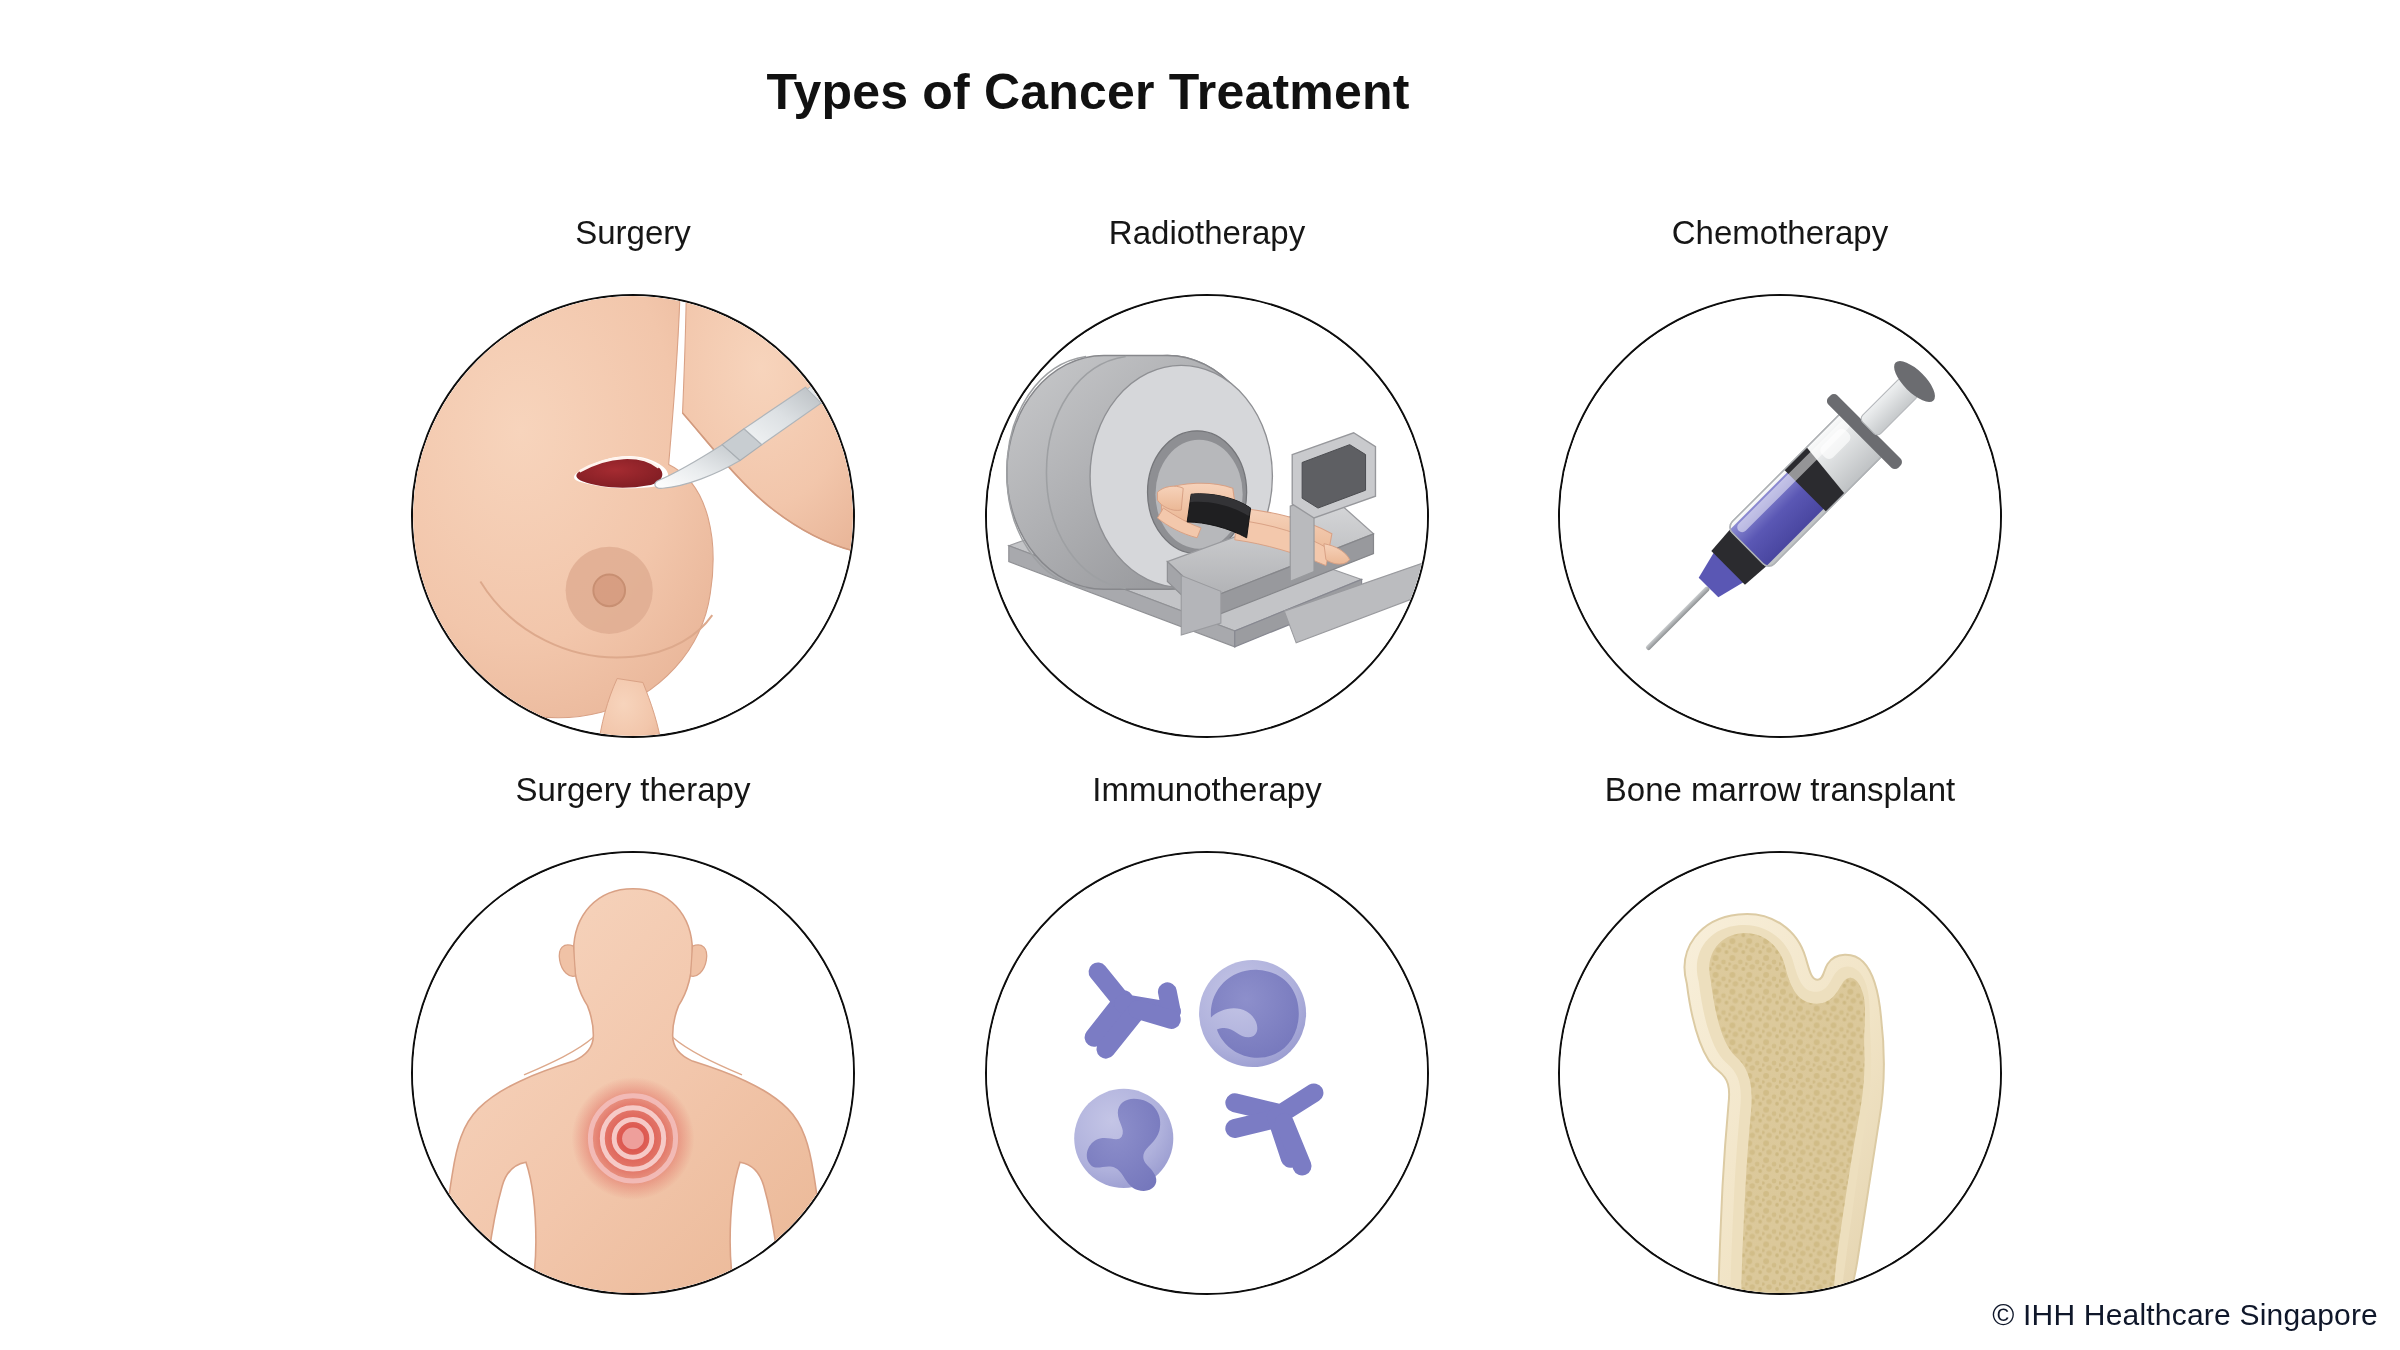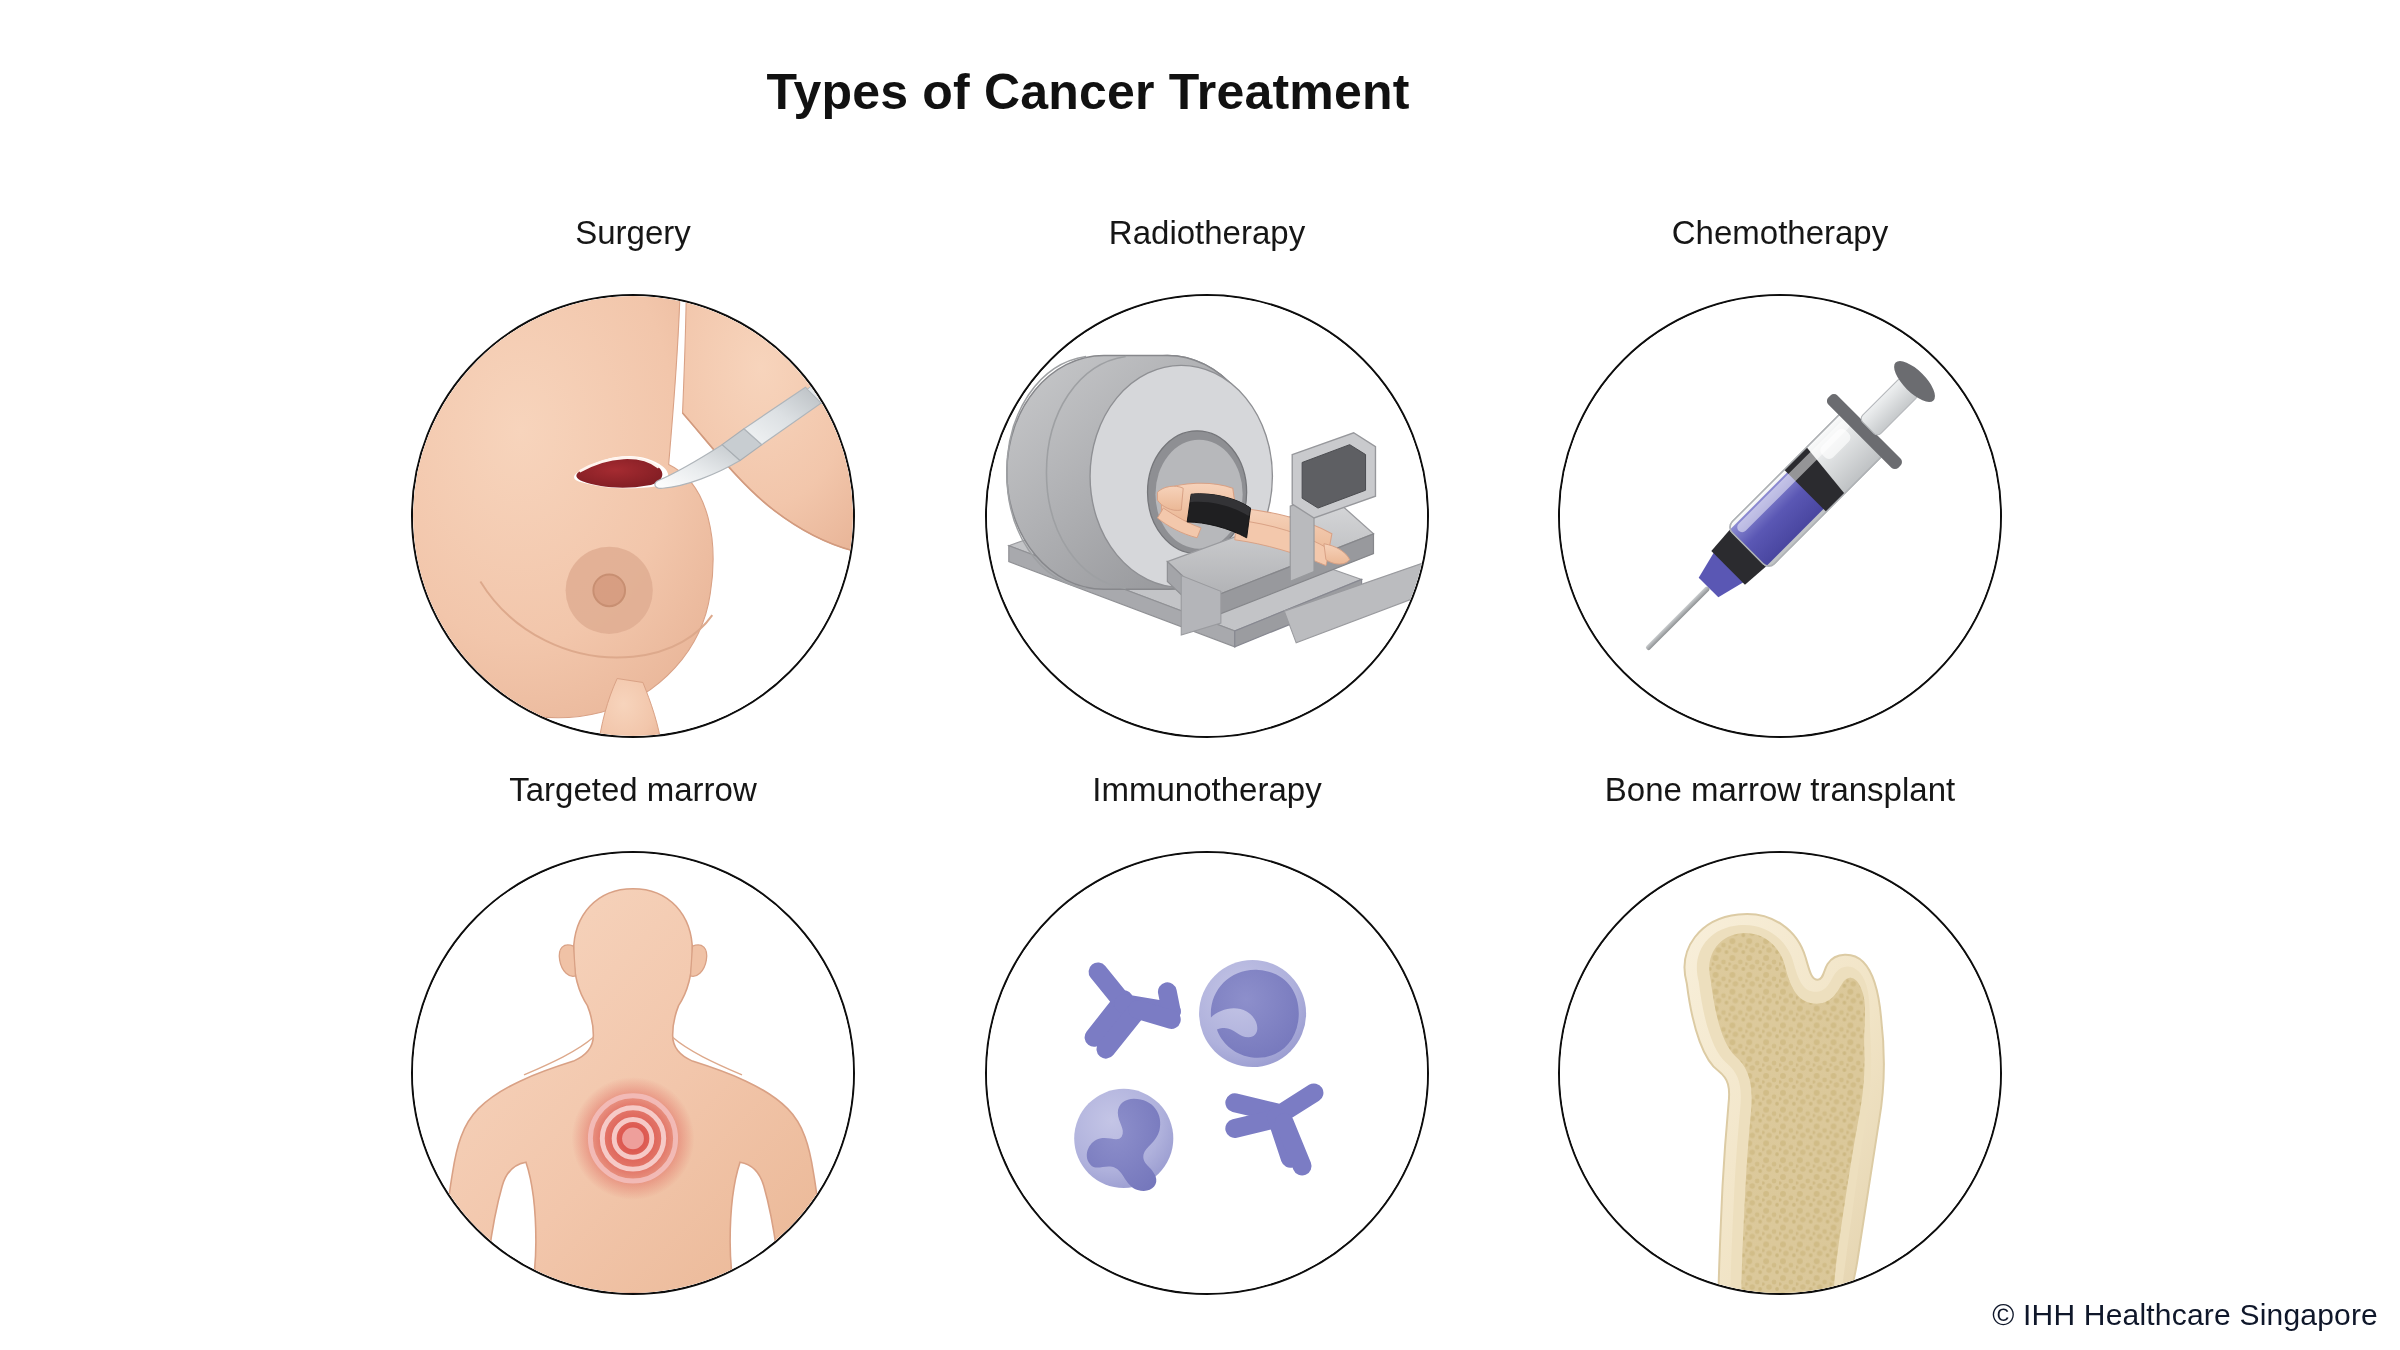--- a/index.html
+++ b/index.html
@@ -304,21 +304,21 @@
             <rect x="348" y="209" width="60" height="26" rx="5" fill="url(#chRod)" stroke="#B4B7BA" stroke-width="1.1"></rect>
 
             <ellipse cx="414" cy="222" rx="11" ry="27" fill="#6B6C70"></ellipse>
           </g>
         </g>
       </svg>
     </div>
   </div>
 
   <div class="treatment-item row-2 col-1">
-    <div class="treatment-label">Targeted marrow</div>
+    <div class="treatment-label">Surgery therapy</div>
     <div class="treatment-circle">
       <svg viewBox="0 0 444 444" xmlns="http://www.w3.org/2000/svg">
         <defs>
           <linearGradient id="ttSkin" x1="0" y1="0" x2="1" y2="1">
             <stop offset="0%" stop-color="#F7D7C1"></stop>
             <stop offset="55%" stop-color="#F2C6AB"></stop>
             <stop offset="100%" stop-color="#EAB795"></stop>
           </linearGradient>
           <radialGradient id="ttGlow" cx="50%" cy="50%" r="50%">
             <stop offset="0%" stop-color="#D8403C" stop-opacity="0.95"></stop>

